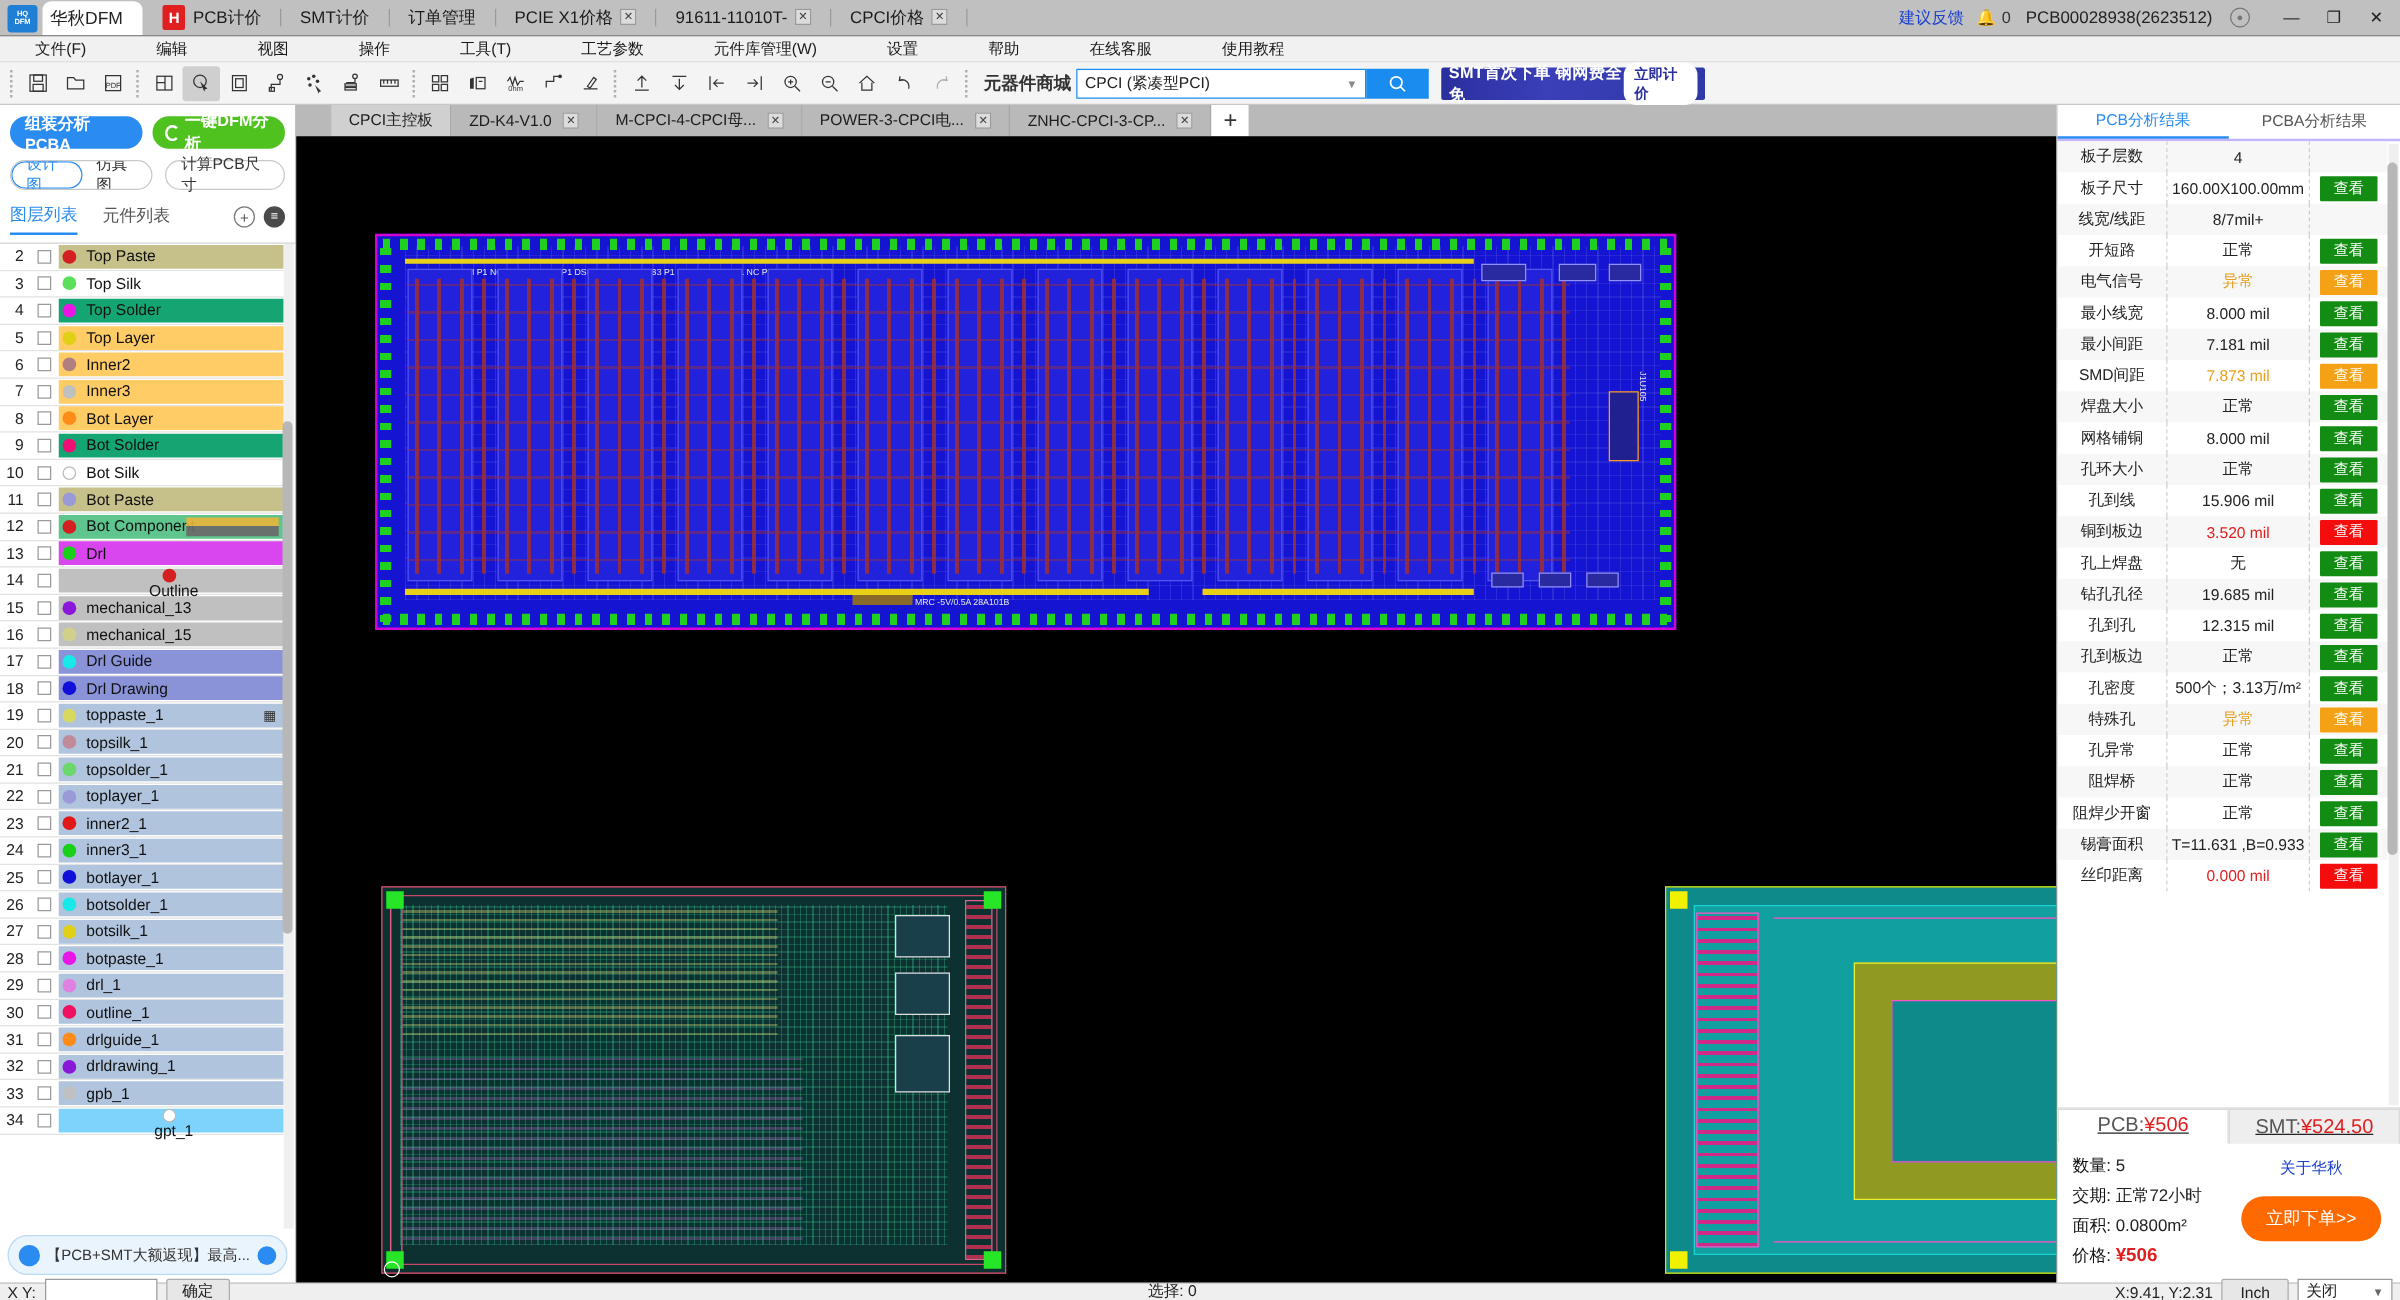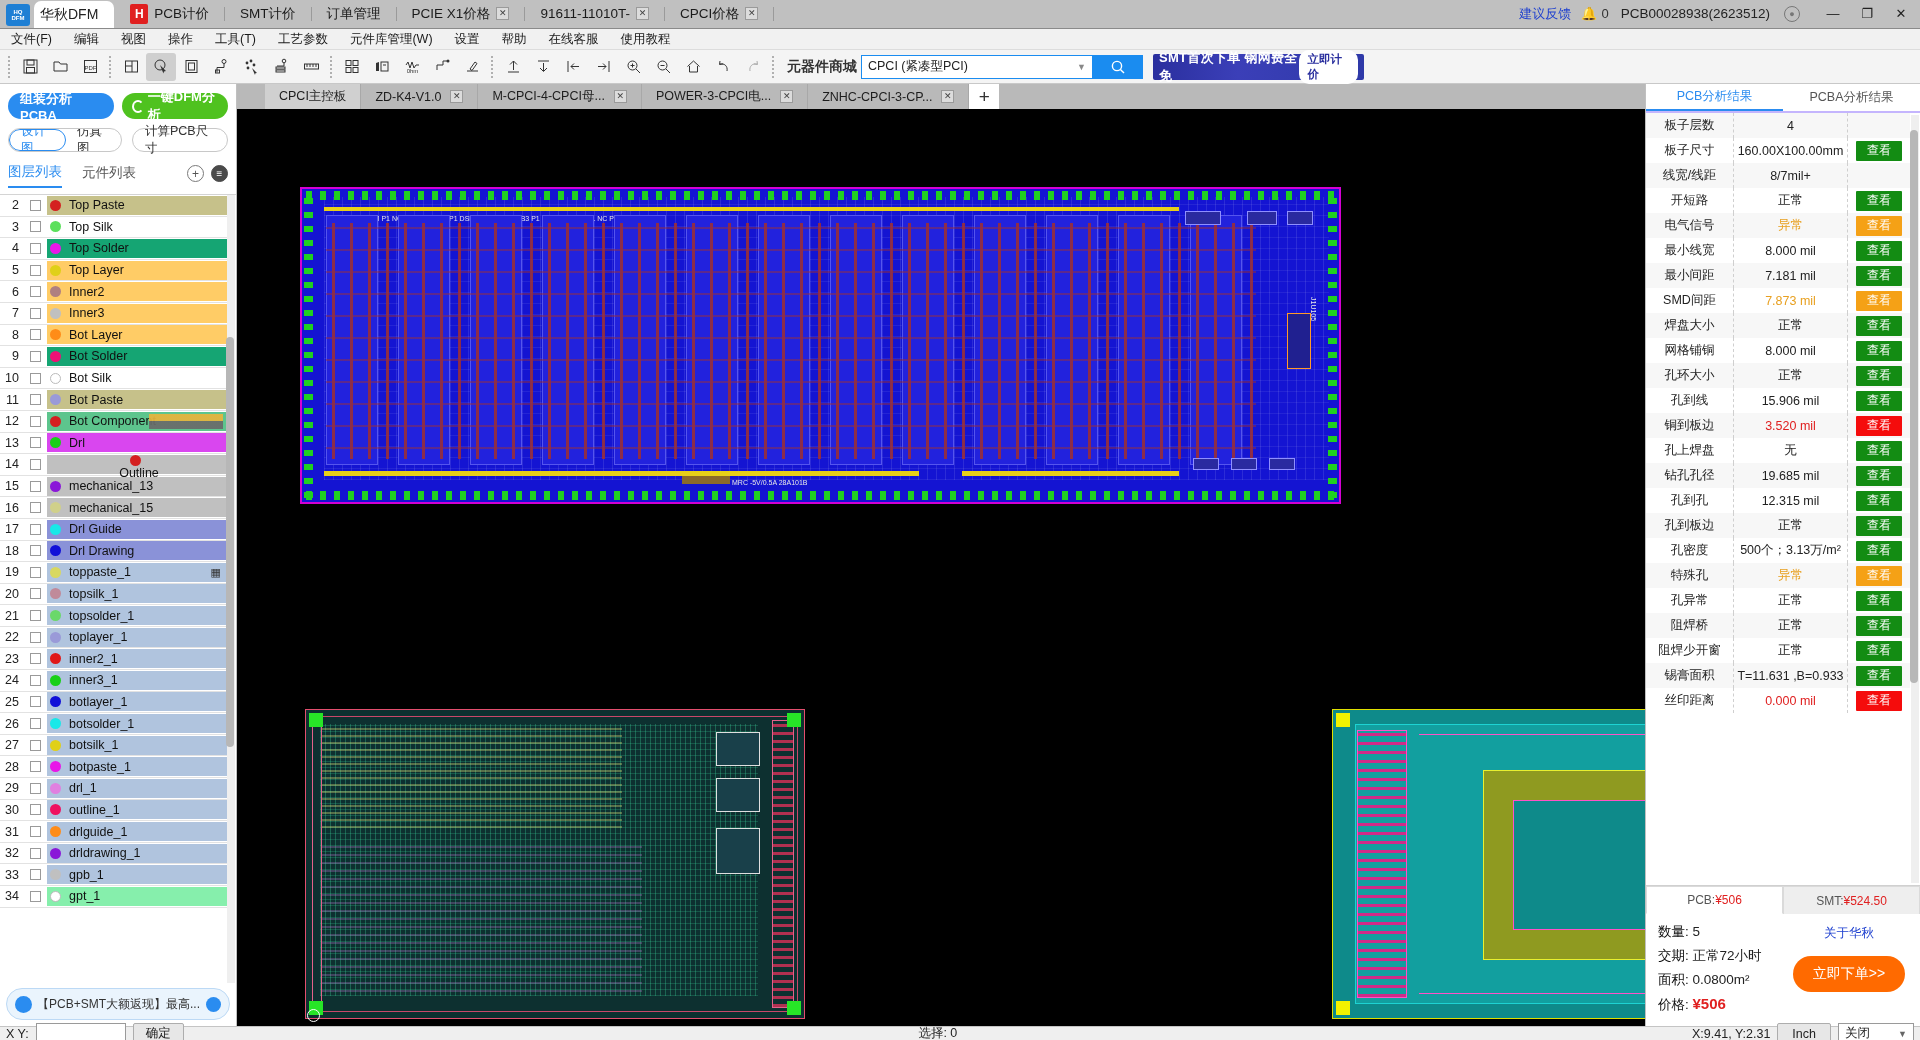--- a/index.html
+++ b/index.html
@@ -53,21 +53,21 @@
     width:16px;height:16px;border:1.3px solid #777;border-radius:50%;
     display:inline-flex;align-items:center;justify-content:center;font-size:9px;color:#777;margin-right:16px;
   }
   .winbtn{width:34px;height:29px;display:flex;align-items:center;justify-content:center;font-size:13px;color:#222;}
 
   
   .menubar{
     height:21px;background:#f1f1f1;display:flex;align-items:center;
     border-bottom:1px solid #dcdcdc;
   }
-  .menuitem{padding:0 11px;font-size:12.5px;color:#1a1a1a;line-height:21px;}
+  .menuitem{padding:0 28px;font-size:12.5px;color:#1a1a1a;line-height:21px;}
 
   
   .toolbar{
     height:34px;background:#f4f4f4;display:flex;align-items:center;
     border-bottom:1px solid #c8c8c8;padding-left:4px;
   }
   .tgrip{width:3px;height:22px;border-left:2px dotted #b0b0b0;margin:0 4px;}
   .tbtn{
     width:30px;height:28px;display:flex;align-items:center;justify-content:center;
     color:#333;
@@ -195,21 +195,21 @@
   }
   .rc-act{width:62px;display:flex;align-items:center;justify-content:center;height:100%;}
   .vbtn{
     width:46px;height:20px;display:flex;align-items:center;justify-content:center;
     color:#fff;font-size:12px;border-radius:1px;
   }
   .rt-scroll{position:absolute;right:1px;top:2px;bottom:2px;width:8px;background:#efefef;}
   .rt-thumb{position:absolute;right:1px;top:2%;width:8px;height:72%;background:#b7b7b7;border-radius:4px;}
   .pricebox{border-top:1px solid #d0d0d0;padding:0;}
   .pb-tabs{display:flex;height:28px;}
-  .pb-tab{flex:1;display:flex;align-items:center;justify-content:center;font-size:12px;background:#eeeeee;border:1px solid #dadada;border-bottom:none;}
+  .pb-tab{flex:1;display:flex;align-items:center;justify-content:center;font-size:16px;background:#eeeeee;border:1px solid #dadada;border-bottom:none;text-decoration:underline;}
   .pb-tab.on{background:#fff;border-bottom:1px solid #fff;}
   .pb-tab .lbl{color:#555;}
   .pb-tab .amt{color:#e02020;}
   .pb-body{display:flex;padding:9px 12px 12px 12px;}
   .pb-left{flex:1;display:flex;flex-direction:column;gap:6px;}
   .pb-line{font-size:13.5px;color:#222;}
   .pb-line .k{color:#111;}
   .pb-price{font-size:15px;font-weight:bold;color:#e02020;}
   .pb-right{width:118px;display:flex;flex-direction:column;align-items:center;padding-top:2px;}
   .about{color:#1d3fcf;font-size:12.5px;margin-bottom:14px;}
@@ -791,21 +791,21 @@
               <span class="lr-num">33</span>
               <span class="lr-ck"></span>
               <span class="lr-body" style="background: rgb(176, 196, 222);">
                 <span class="lr-dot" style="background: rgb(192, 192, 192);"></span>
                 <span class="lr-name">gpb_1</span>
               </span>
             </div>
             <div class="lrow">
               <span class="lr-num">34</span>
               <span class="lr-ck"></span>
-              <span class="lr-body" style="background: #86efac;">
+              <span class="lr-body" style="background: #7dd3fc; flex-direction: column;">
                 <span class="lr-dot" style="background: rgb(255, 255, 255); border: 1px solid rgb(187, 187, 187);"></span>
                 <span class="lr-name">gpt_1</span>
               </span>
             </div>
           </div>
         <div class="ll-scroll">
           <div class="ll-thumb"></div>
         </div>
       </div>
 

